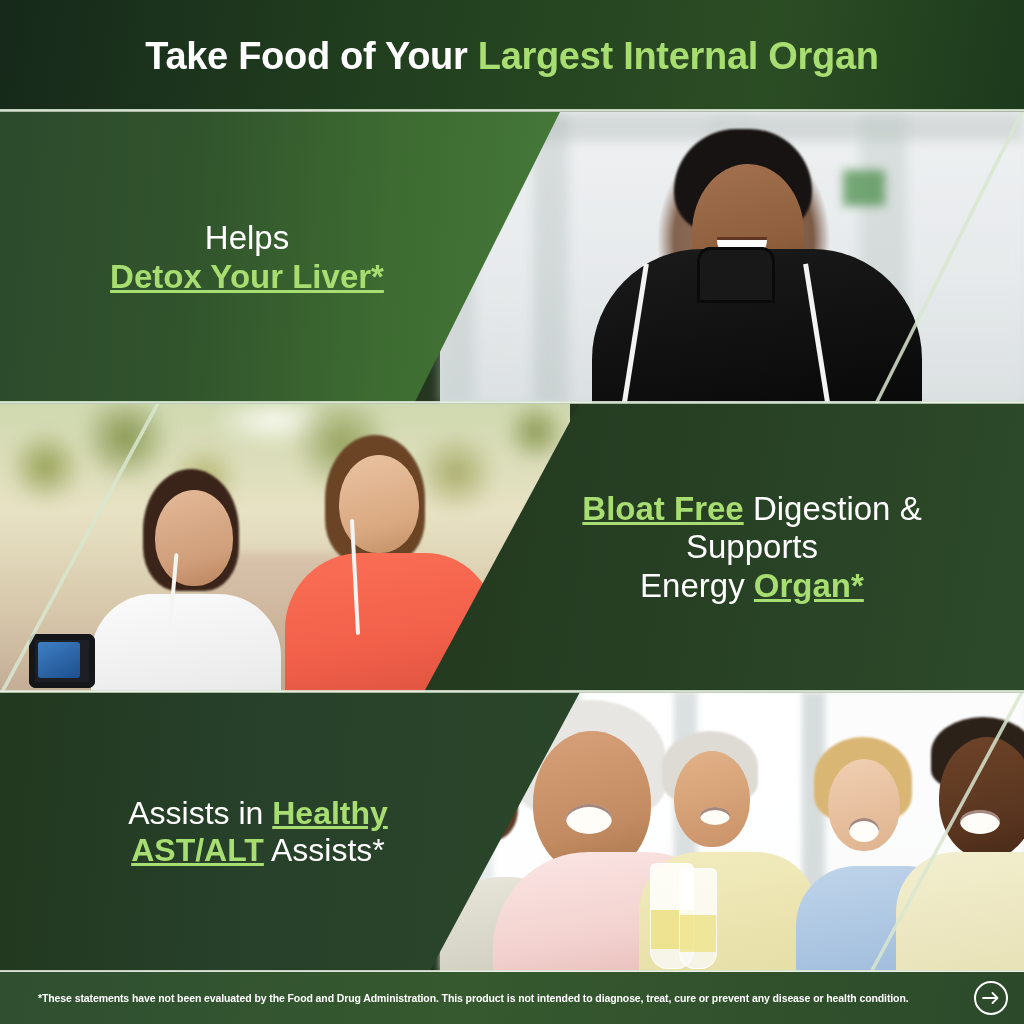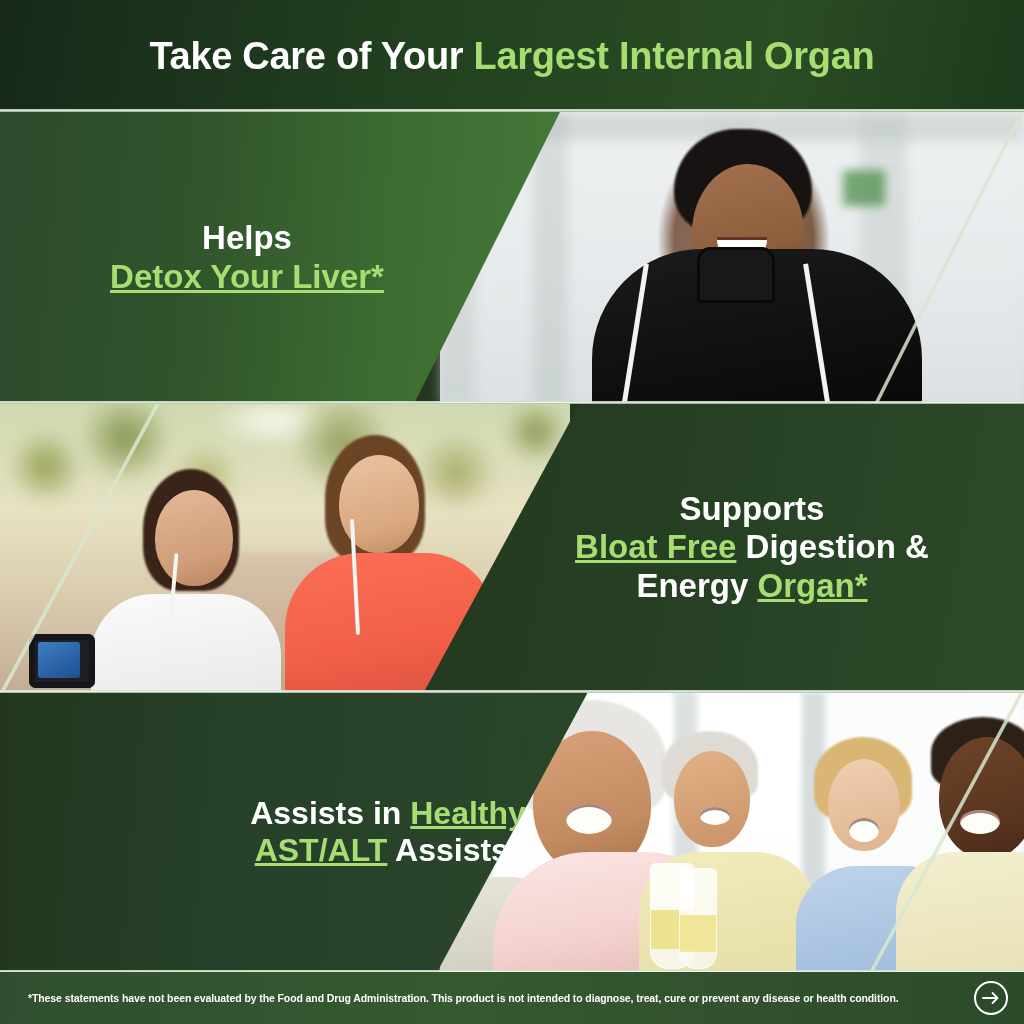--- a/index.html
+++ b/index.html
@@ -297,44 +297,44 @@
     clip-path: polygon(26% 0, 100% 0, 100% 100%, 0 100%);
     justify-content: flex-end;
   }
   .wedge-2-edge {
     position: absolute; left: 0; top: 0; height: 100%; width: 600px;
     clip-path: polygon(26% 0, 26.7% 0, 0.7% 100%, 0 100%);
     background: #d8e6cf; opacity: .85;
   }
   
   .wedge-3 {
-    left: 8px; width: 580px;
+    left: 0; width: 580px;
     background: linear-gradient(95deg, #22381f 0%, #27412a 45%, #2a4629 100%);
     clip-path: polygon(0 0, 100% 0, 74% 100%, 0 100%);
-    justify-content: flex-end;
+    justify-content: flex-start;
   }
   .wedge-3-edge {
     position: absolute; right: 0; top: 0; height: 100%; width: 580px;
     clip-path: polygon(100% 0, 99.3% 0, 73.3% 100%, 74% 100%);
     background: #d8e6cf; opacity: .85;
   }
 
   
   .claim {
     position: relative;
     z-index: 5;
     text-align: center;
     line-height: 1.16;
   }
   .claim-1 { width: 410px; margin-left: 42px; font-size: 33px; }
   .claim-2 { width: 480px; margin-right: 32px; font-size: 33px; }
   .claim-3 { width: 400px; margin-left: 58px; font-size: 32px; }
 
   .claim .ln { display: block; white-space: nowrap; }
-  .t-white { color: #ffffff; font-weight: bold; }
+  .t-white { color: #ffffff; font-weight: normal; }
   .t-green { color: #a8dd72; font-weight: bold; text-decoration: underline; }
 
   
   .sep {
     position: absolute; left: 0; width: 1024px; height: 3px;
     background: linear-gradient(180deg, #c9dcc0 0%, #eef3ea 50%, #9fb598 100%);
     opacity: .9;
     z-index: 7;
   }
   .sep-a { top: 109px; }
@@ -351,41 +351,41 @@
     display: flex;
     align-items: center;
     z-index: 8;
   }
   .disclaimer {
     flex: 1;
     color: #ffffff;
     font-size: 10.5px;
     font-weight: bold;
     letter-spacing: -0.1px;
-    padding-left: 28px;
+    padding-left: 38px;
     white-space: nowrap;
   }
   .next-btn {
     width: 34px; height: 34px;
     margin-right: 16px;
     border: 2px solid #ffffff;
     border-radius: 50%;
     display: flex; align-items: center; justify-content: center;
     flex: 0 0 auto;
   }
   .next-btn svg { display: block; }
 </style>
 </head>
 <body>
 
 <div class="poster">
 
   <div class="header">
     <div class="header-title">
-      <span class="hl-white">Take Care of Your </span><span class="hl-green">Largest Internal Organ</span>
+      <span class="hl-white">Take Food of Your </span><span class="hl-green">Largest Internal Organ</span>
     </div>
   </div>
 
   <div class="panel panel-1">
 
     <div class="photo photo-right ph1">
       <div class="ph1-bgblur"></div>
       <div class="ph1-greenbox"></div>
       <div class="ph1-hair"></div>
       <div class="ph1-face"></div>
@@ -416,22 +416,22 @@
       <div class="ph2-band"></div>
       <div class="ph2-cord-a"></div>
       <div class="ph2-hair-b"></div>
       <div class="ph2-face-b"></div>
       <div class="ph2-top-b"></div>
       <div class="ph2-cord-b"></div>
     </div>
 
     <div class="wedge wedge-2">
       <div class="claim claim-2">
+        <span class="ln"><span class="t-green">Bloat Free</span><span class="t-white"> Digestion &amp;</span></span>
         <span class="ln t-white">Supports</span>
-        <span class="ln"><span class="t-green">Bloat Free</span><span class="t-white"> Digestion &amp;</span></span>
         <span class="ln"><span class="t-white">Energy </span><span class="t-green">Organ*</span></span>
       </div>
     </div>
     <div class="wedge wedge-2-edge"></div>
   </div>
 
   <div class="panel panel-3">
 
     <div class="photo photo-right ph3">
       <div class="ph3-windows"></div>

